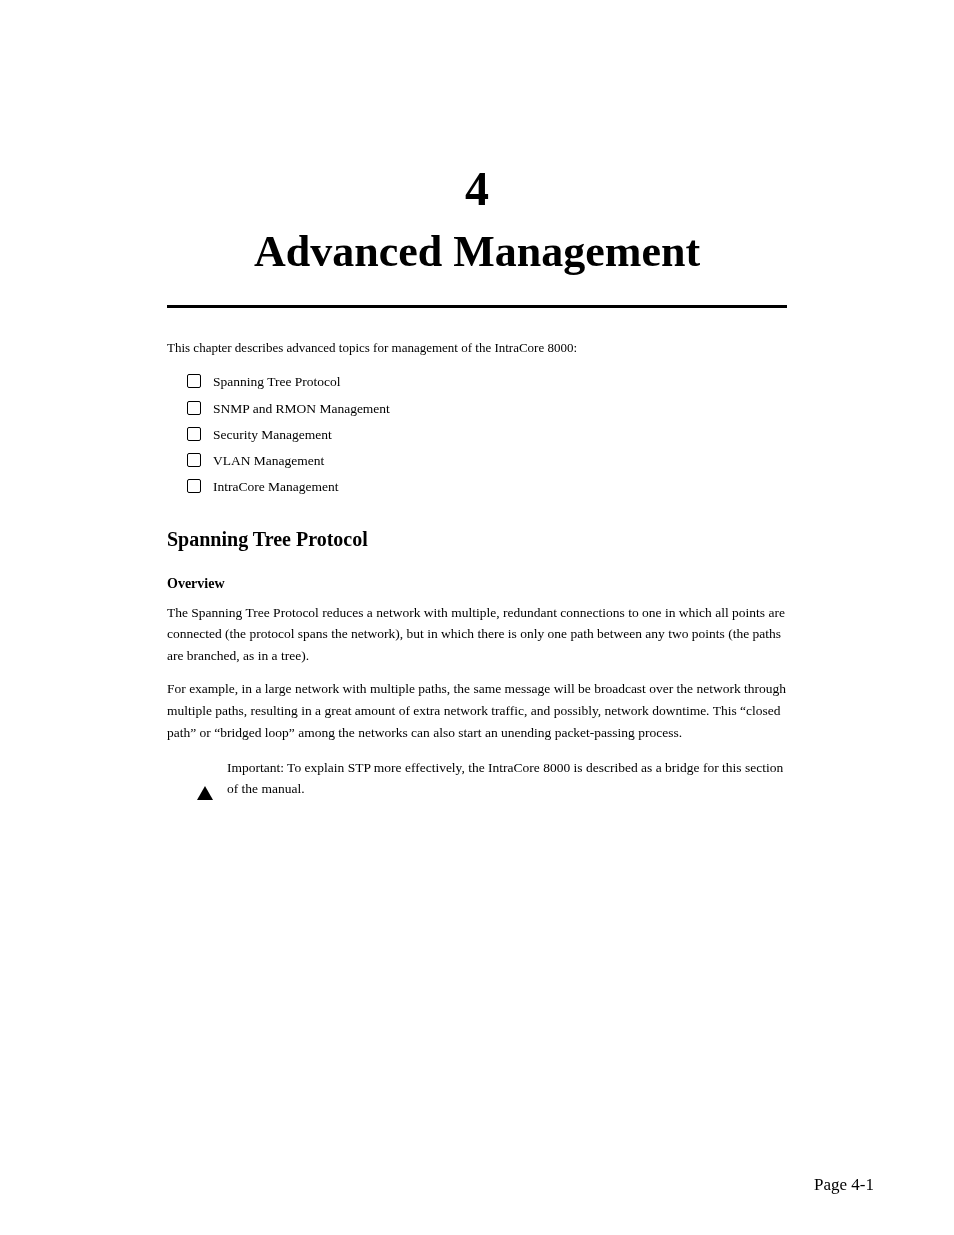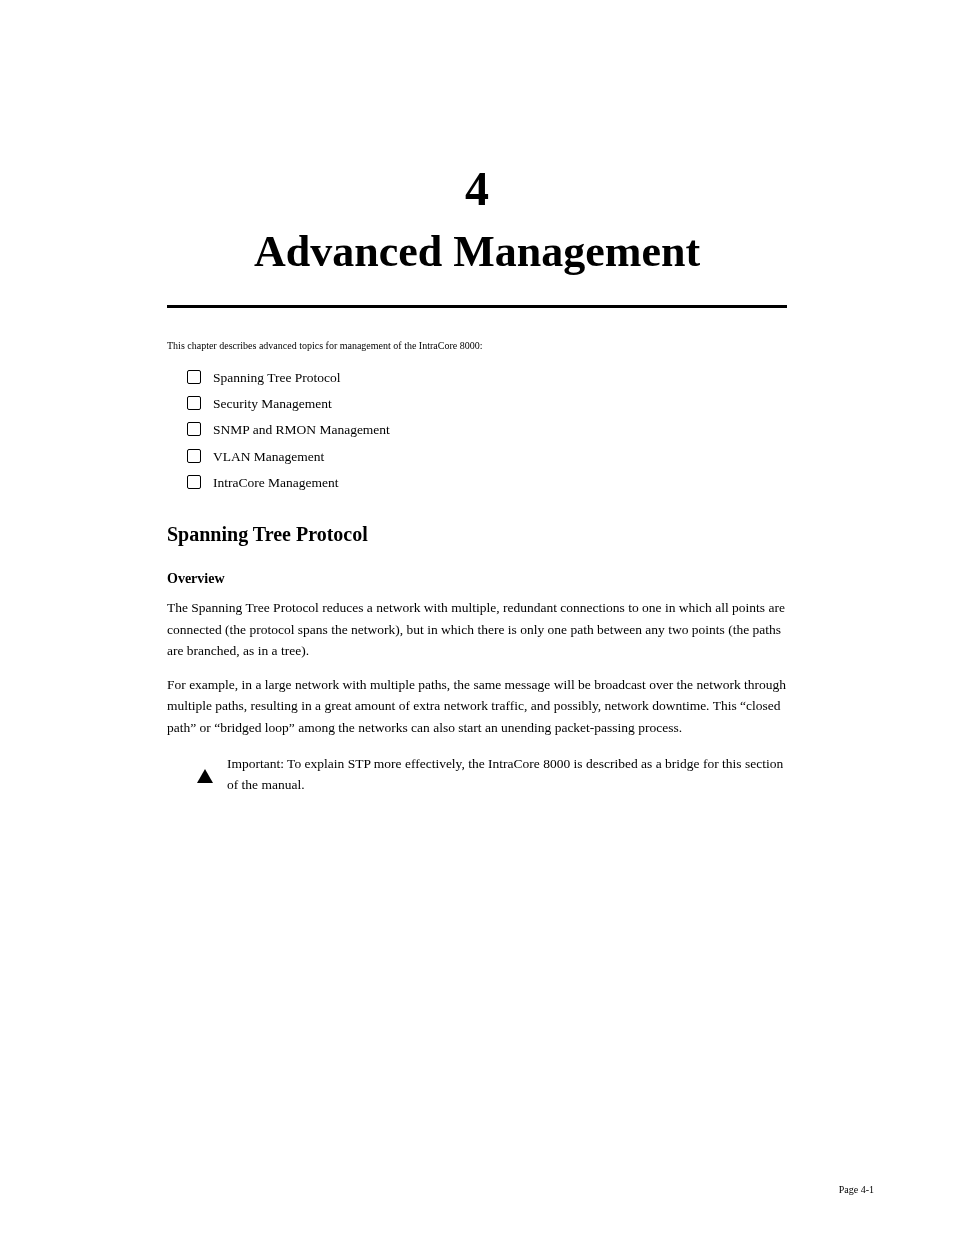--- a/index.html
+++ b/index.html
@@ -52,21 +52,21 @@
       margin-top: 5px;
     }
 
     .divider-line {
       border: none;
       border-top: 3px solid #000000;
       margin: 25px 0 30px 0;
     }
 
     .intro-text {
-      font-size: 10px;
+      font-size: 13px;
       line-height: 1.5;
       margin-bottom: 15px;
     }
 
     .bullet-list {
       list-style: none;
       margin: 10px 0 20px 20px;
     }
 
     .bullet-list li {
@@ -105,21 +105,21 @@
     }
 
     .body-text {
       font-size: 13.5px;
       line-height: 1.6;
       margin-bottom: 12px;
     }
 
     .note-block {
       display: flex;
-      align-items: center;
+      align-items: flex-end;
       margin: 15px 0 15px 30px;
     }
 
     .triangle-icon {
       display: inline-block;
       width: 0;
       height: 0;
       border-left: 8px solid transparent;
       border-right: 8px solid transparent;
       border-bottom: 14px solid #000000;
@@ -130,21 +130,21 @@
 
     .note-text {
       font-size: 13.5px;
       line-height: 1.55;
     }
 
     .page-footer {
       position: absolute;
       bottom: 40px;
       right: 80px;
-      font-size: 10px;
+      font-size: 17px;
       font-family: "Times New Roman", Times, serif;
     }
   </style>
 </head>
 <body>
 
 <div class="page">
   <div class="content-area">
 
     <div class="chapter-header">
@@ -156,25 +156,25 @@
 
     <p class="intro-text">This chapter describes advanced topics for management of the IntraCore 8000:</p>
 
     <ul class="bullet-list">
       <li>
         <span class="bullet-icon"></span>
         <span>Spanning Tree Protocol</span>
       </li>
       <li>
         <span class="bullet-icon"></span>
+        <span>SNMP and RMON Management</span>
+      </li>
+      <li>
+        <span class="bullet-icon"></span>
         <span>Security Management</span>
-      </li>
-      <li>
-        <span class="bullet-icon"></span>
-        <span>SNMP and RMON Management</span>
       </li>
       <li>
         <span class="bullet-icon"></span>
         <span>VLAN Management</span>
       </li>
       <li>
         <span class="bullet-icon"></span>
         <span>IntraCore Management</span>
       </li>
     </ul>

